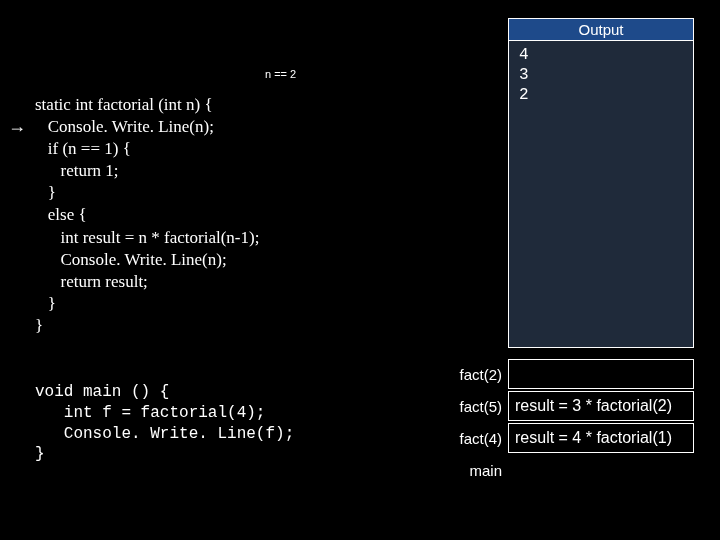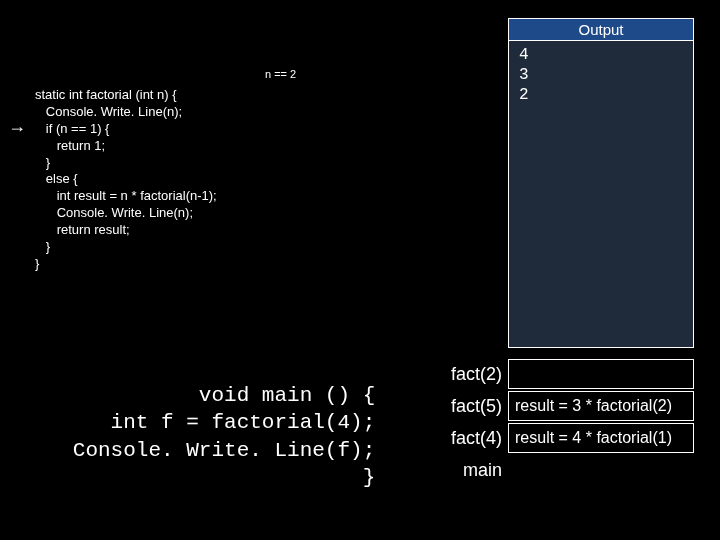--- a/index.html
+++ b/index.html
@@ -44,53 +44,52 @@
     }
     .arrow {
       position: absolute;
       top: 117px;
       left: 8px;
       font-size: 18px;
       line-height: 1;
     }
     .code1 {
       position: absolute;
-      top: 87px;
+      top: 94px;
       left: 35px;
-      font-family: Liberation Sans, sans-serif;
-      font-size: 13px;
+      font-family: Liberation Serif, serif;
+      font-size: 17px;
       line-height: 1.3;
       white-space: pre;
     }
     .code2 {
       position: absolute;
       top: 382px;
       left: 35px;
       font-family: "Courier New", monospace;
-      font-size: 21px;
+      font-size: 16px;
       line-height: 1.3;
       white-space: pre;
-      text-align: right;
     }
     .stack {
       position: absolute;
       right: 26px;
       top: 358px;
       width: 252px;
     }
     .stack-row {
       display: flex;
       height: 32px;
       align-items: center;
     }
     .stack-label {
       width: 66px;
       text-align: right;
       padding-right: 6px;
-      font-size: 18px;
+      font-size: 15px;
     }
     .stack-box {
       width: 186px;
       height: 30px;
       border: 1px solid #fff;
       background: #000;
       display: flex;
       align-items: center;
       padding-left: 6px;
       font-size: 16px;

